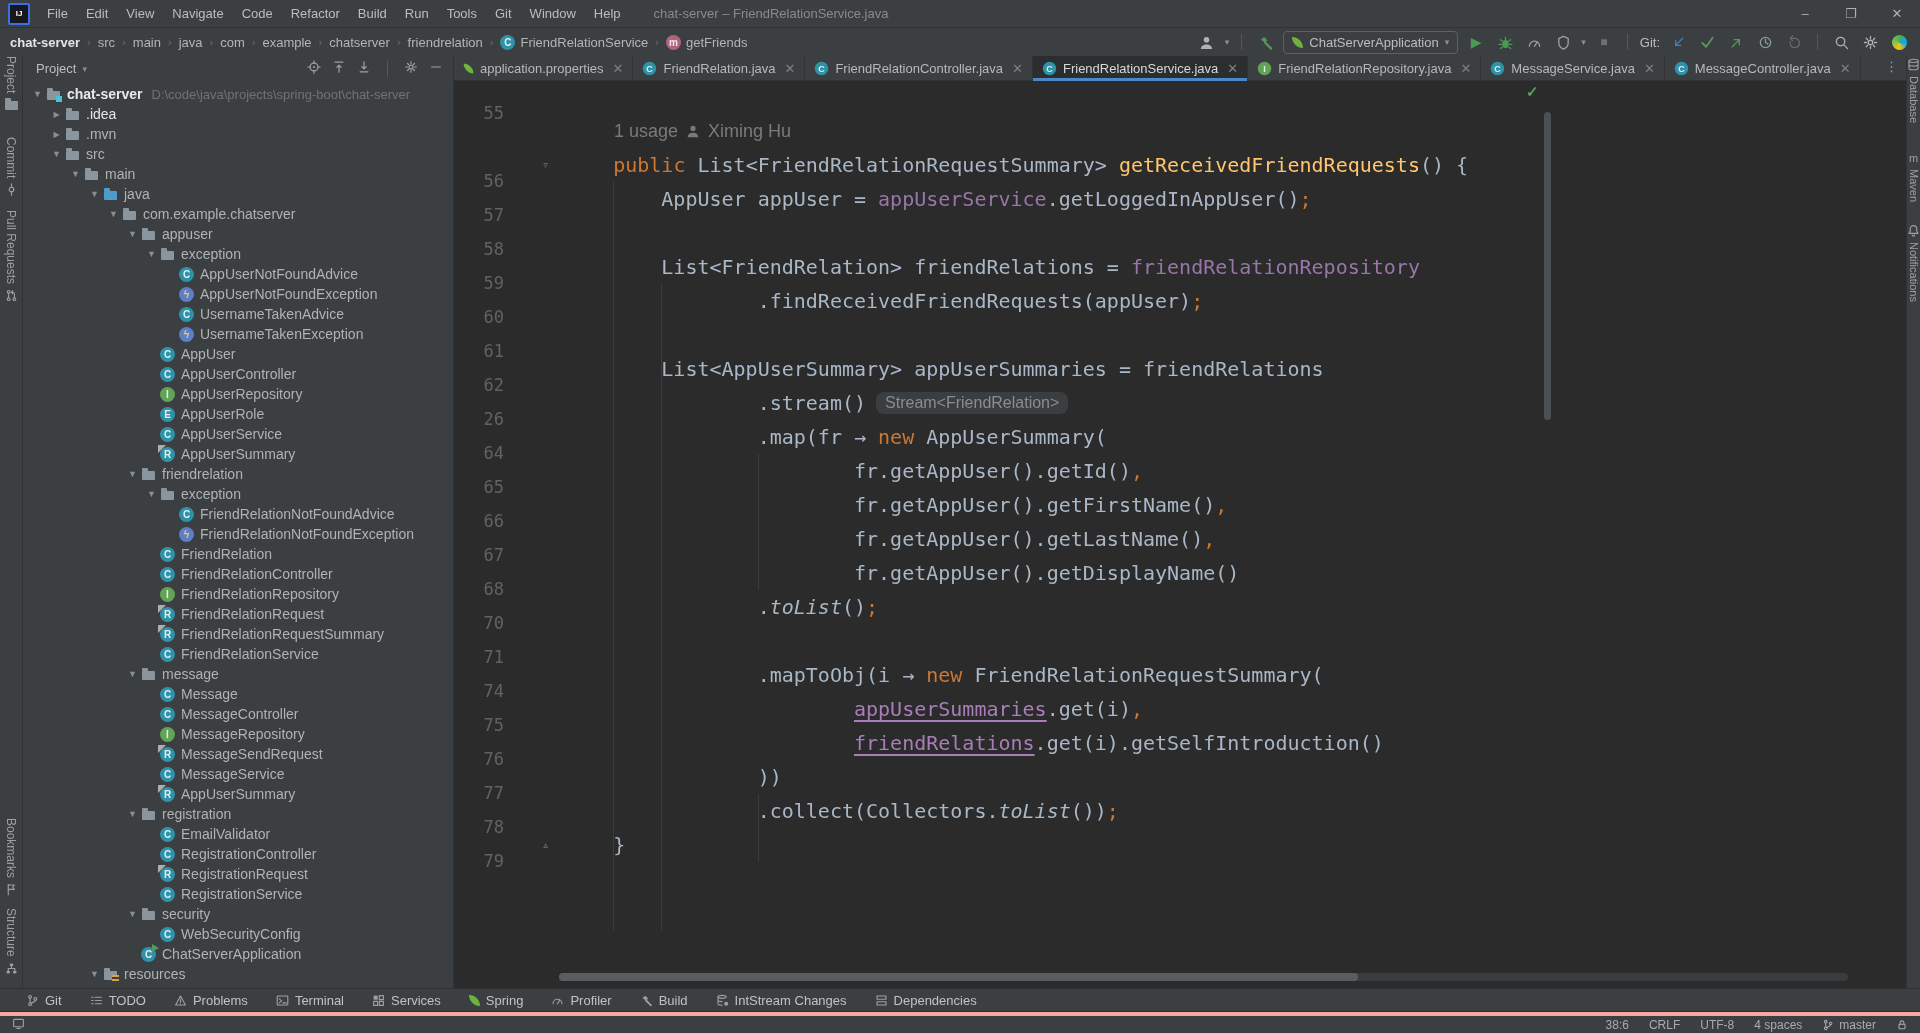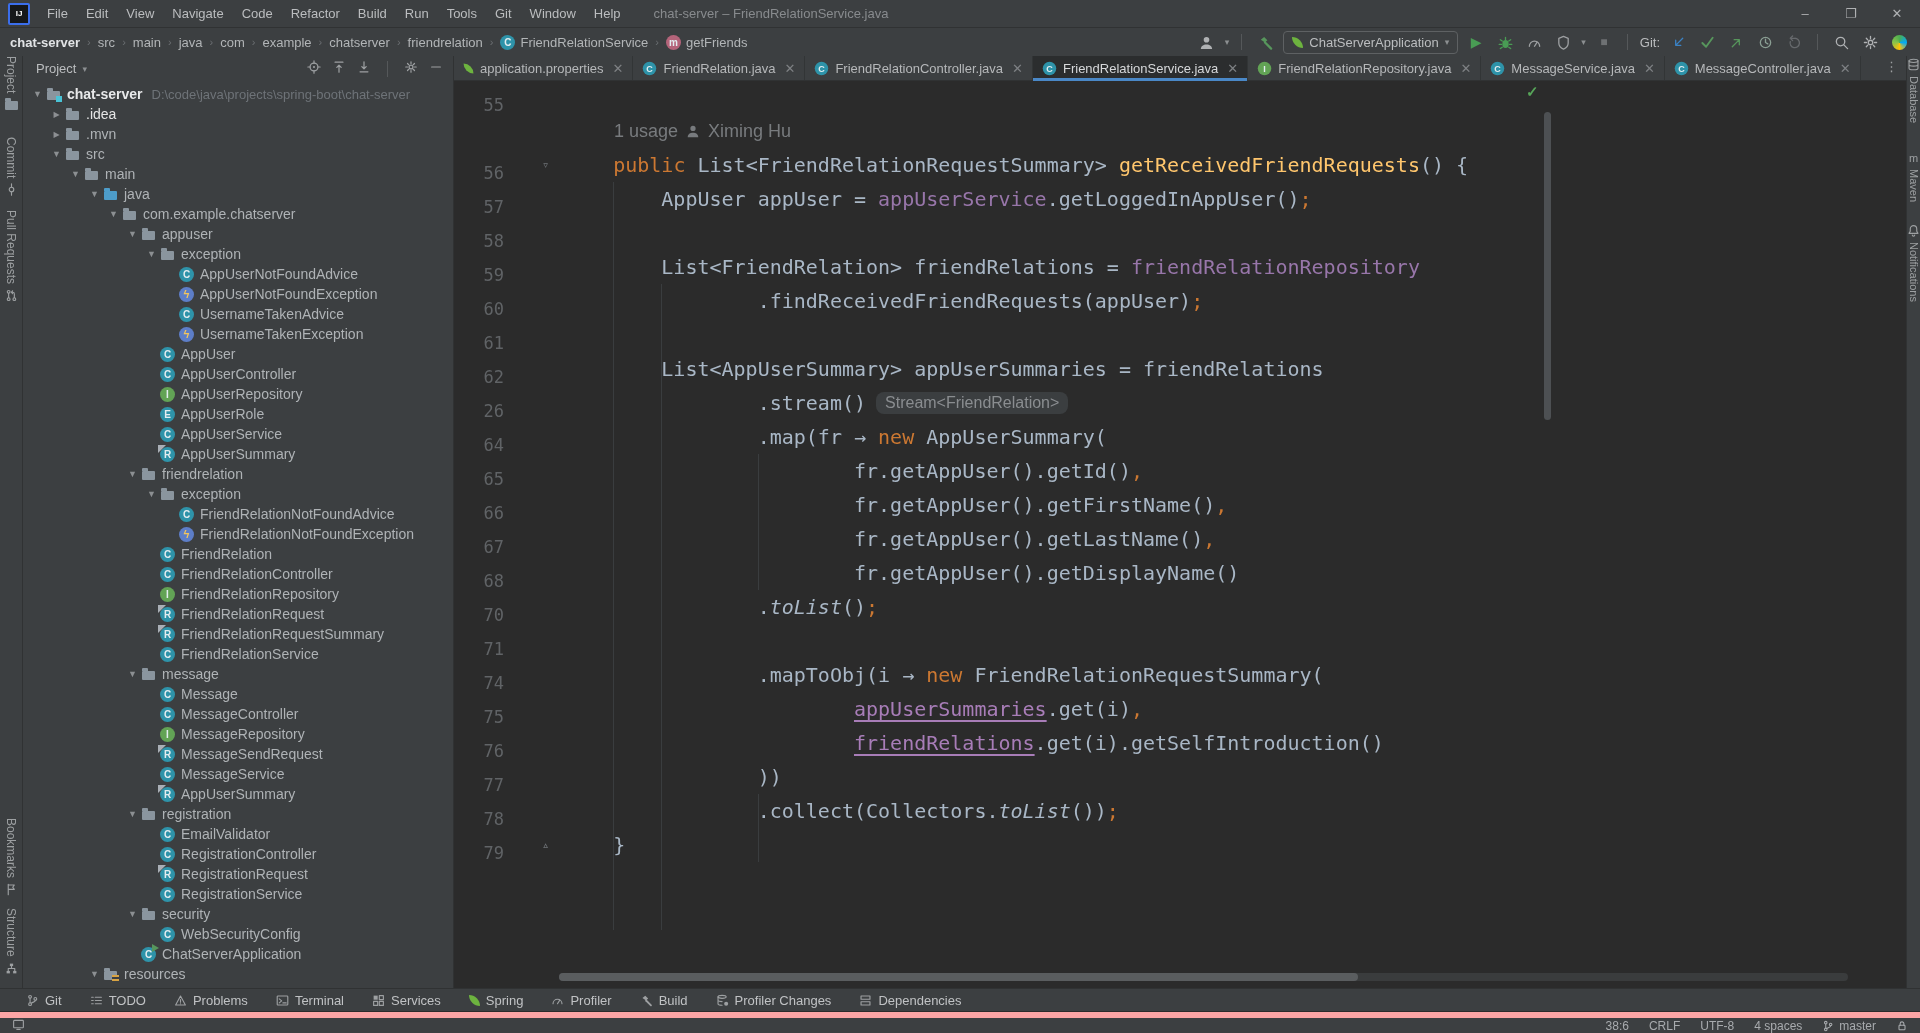--- a/index.html
+++ b/index.html
@@ -64,40 +64,40 @@
   #editor-col{flex:1;min-width:0;position:relative;background:#2B2B2B}
   #tabs{height:24px;background:#3C3F41;border-bottom:1px solid #303233;display:flex;position:relative}
   .tab{display:flex;align-items:center;gap:6px;padding:0 9px;font-size:13px;color:#B6B8BA;border-right:1px solid #323536;position:relative}
   .tab .ci,.tab .leaf{transform:scale(.9)}
   .tab.sel{background:#2B2D2E;color:#D6D8DA}
   .tab.sel::after{content:"";position:absolute;left:0;right:0;bottom:-1px;height:3px;background:#4A88C7}
   .tab-x{color:#7E8184;margin-left:3px;font-size:13px}
   .tabs-more{position:absolute;right:8px;top:3px;color:#9DA0A2;font-size:13px}
   #code-wrap{position:absolute;top:24px;left:0;right:0;bottom:0;overflow:hidden}
   .crow{position:relative;height:34px;line-height:34px;white-space:pre;font-family:"DejaVu Sans Mono",monospace;font-size:20px;color:#A9B7C6}
-  .gnum{position:absolute;left:0;top:8px;width:50px;text-align:right;color:#606366;font-size:17px}
+  .gnum{position:absolute;left:0;top:16px;width:50px;text-align:right;color:#606366;font-size:17px}
   .gfold{position:absolute;left:88px;top:0;color:#6E7276;font-size:12px}
   .ctext{display:block;padding-left:111px}
   .c-d{color:#A9B7C6}.c-k{color:#CC7832}.c-m{color:#FFC66D}.c-f{color:#9876AA}
   .c-n{color:#6897BB}.c-p{color:#CC7832}
   .c-i{font-style:italic;color:#A9B7C6}
   .c-u{color:#A87DB8;text-decoration:underline;text-underline-offset:4px}
   .inlay{display:inline-block;background:#3B3E40;color:#8A8D90;border-radius:8px;font-family:"Liberation Sans",sans-serif;font-size:16px;font-style:normal;line-height:22px;padding:0 9px;margin-left:10px;vertical-align:2px}
   .usage-wrap{padding-left:160px;font-family:"Liberation Sans",sans-serif;font-size:18px;color:#787B7E;display:flex;align-items:center;gap:8px;height:34px}
   .usage-wrap svg{width:14px;height:14px}
   .iguide{position:absolute;width:1px;background:#3A3D3F}
   #hscroll{position:absolute;left:105px;right:58px;bottom:7px;height:8px;background:#3A3C3D;border-radius:4px}
   #hthumb{position:absolute;left:0;top:0;bottom:0;width:62%;background:#5A5D5F;border-radius:4px}
   #vthumb{position:absolute;left:1090px;top:32px;width:7px;height:308px;background:#54575A;border-radius:4px;opacity:.85}
   #inspect-ok{position:absolute;left:1072px;top:3px;color:#57A559;font-size:15px;font-weight:bold}
   
   #bottombar{position:absolute;top:988px;left:0;width:1920px;height:23px;background:#3C3F41;border-top:1px solid #303233;display:flex;align-items:center;gap:28px;padding-left:26px;box-sizing:border-box}
   .bitem{display:flex;align-items:center;gap:6px;font-size:13px;color:#C0C2C4}
   .bitem svg{width:13px;height:13px;color:#9DA0A2}
-  #statusbar{position:absolute;top:1012px;left:0;width:1920px;height:21px;background:#3C3F41;border-top:6px solid #fca5a5;display:flex;align-items:center;font-size:12px;color:#A8ABAE;padding:0 12px;box-sizing:border-box}
+  #statusbar{position:absolute;top:1012px;left:0;width:1920px;height:21px;background:#3C3F41;border-top:4px solid #fca5a5;display:flex;align-items:center;font-size:12px;color:#A8ABAE;padding:0 12px;box-sizing:border-box}
   #status-right{margin-left:auto;display:flex;align-items:center;gap:20px}
   .sitem{display:flex;align-items:center;gap:5px}
   .sitem svg{width:12px;height:12px}
   svg{fill:none;stroke:currentColor;stroke-width:1.4;stroke-linecap:round;stroke-linejoin:round}
   svg .f{fill:currentColor;stroke:none}
 </style>
 </head>
 <body>
 
 <div id="titlebar" class="bar">
@@ -822,21 +822,21 @@
       <span>Build</span>
     </div>
     <div class="bitem">
       <span style="display: inline-flex;">
         <svg viewBox="0 0 16 16">
           <ellipse cx="7.5" cy="3.5" rx="5" ry="1.8"></ellipse>
           <path d="M2.5 3.5v8.5c0 1 2.2 1.8 5 1.8M2.5 7.5c0 1 2.2 1.8 5 1.8"></path>
           <circle cx="12.5" cy="12" r="2.5" class="f"></circle>
         </svg>
       </span>
-      <span>Profiler Changes</span>
+      <span>IntStream Changes</span>
     </div>
     <div class="bitem">
       <span style="display: inline-flex;">
         <svg viewBox="0 0 16 16">
           <rect x="2.5" y="2.5" width="11" height="4"></rect>
           <rect x="2.5" y="9.5" width="11" height="4"></rect>
         </svg>
       </span>
       <span>Dependencies</span>
     </div>

